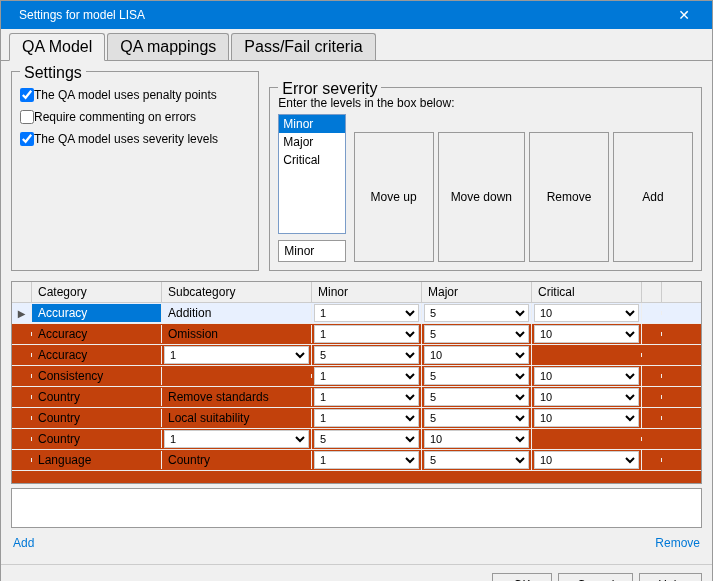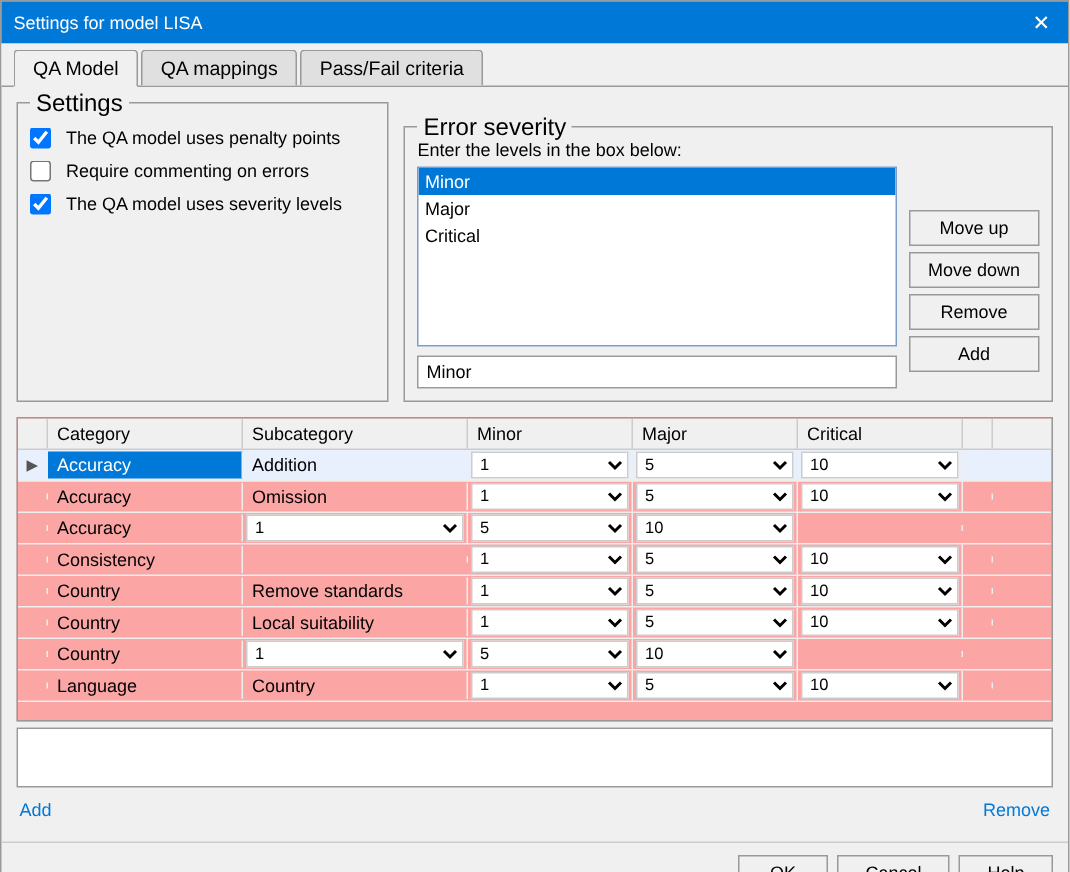--- a/index.html
+++ b/index.html
@@ -14,21 +14,21 @@
     }
     .window {
       width: 713px;
       background: #f0f0f0;
       border: 1px solid #999;
       box-shadow: 2px 2px 8px rgba(0,0,0,0.3);
     }
     .title-bar {
       background: #0078d7;
       color: white;
-      padding: 6px 8px;
+      padding: 6px 18px;
       display: flex;
       justify-content: space-between;
       align-items: center;
       font-size: 12px;
     }
     .title-bar-close {
       cursor: pointer;
       font-size: 14px;
       background: none;
       border: none;
@@ -41,21 +41,21 @@
       border-bottom: 1px solid #999;
       padding: 4px 8px 0;
       gap: 2px;
     }
     .tab {
       padding: 4px 12px;
       border: 1px solid #999;
       border-bottom: none;
       background: #e0e0e0;
       cursor: pointer;
-      font-size: 13px;
+      font-size: 16px;
       border-radius: 3px 3px 0 0;
     }
     .tab.active {
       background: #f0f0f0;
       border-bottom: 1px solid #f0f0f0;
       margin-bottom: -1px;
       z-index: 1;
     }
     .content {
       padding: 10px;
@@ -82,21 +82,21 @@
     .error-severity-group {
       flex: 1.8;
       border: 1px solid #999;
       padding: 8px;
       position: relative;
       margin-top: 16px;
     }
     .checkbox-row {
       display: flex;
       align-items: center;
-      gap: 10px;
+      gap: 0;
       margin: 8px 0;
     }
     .checkbox-row input[type="checkbox"] {
       width: 14px;
       height: 14px;
     }
     .error-severity-body {
       display: flex;
       gap: 8px;
     }
@@ -126,21 +126,21 @@
       margin-top: 6px;
     }
     .severity-input {
       width: 100%;
       border: 1px solid #999;
       padding: 3px 5px;
       font-size: 12px;
     }
     .severity-buttons {
       display: flex;
-      flex-direction: column;
+      flex-direction: row;
       gap: 4px;
       justify-content: center;
       padding-top: 18px;
     }
     .btn {
       padding: 4px 12px;
       border: 1px solid #999;
       background: #f0f0f0;
       cursor: pointer;
       font-size: 12px;
@@ -235,21 +235,21 @@
       padding: 4px 18px;
       border: 1px solid #999;
       background: #f0f0f0;
       cursor: pointer;
       font-size: 12px;
       min-width: 60px;
     }
     .table-wrapper {
       display: flex;
       border: 1px solid #999;
-      background: #fca5a5;
+      background: #c2410c;
       margin-bottom: 4px;
     }
     .table-main {
       flex: 1;
       overflow: hidden;
     }
   </style>
 </head>
 <body>
 

